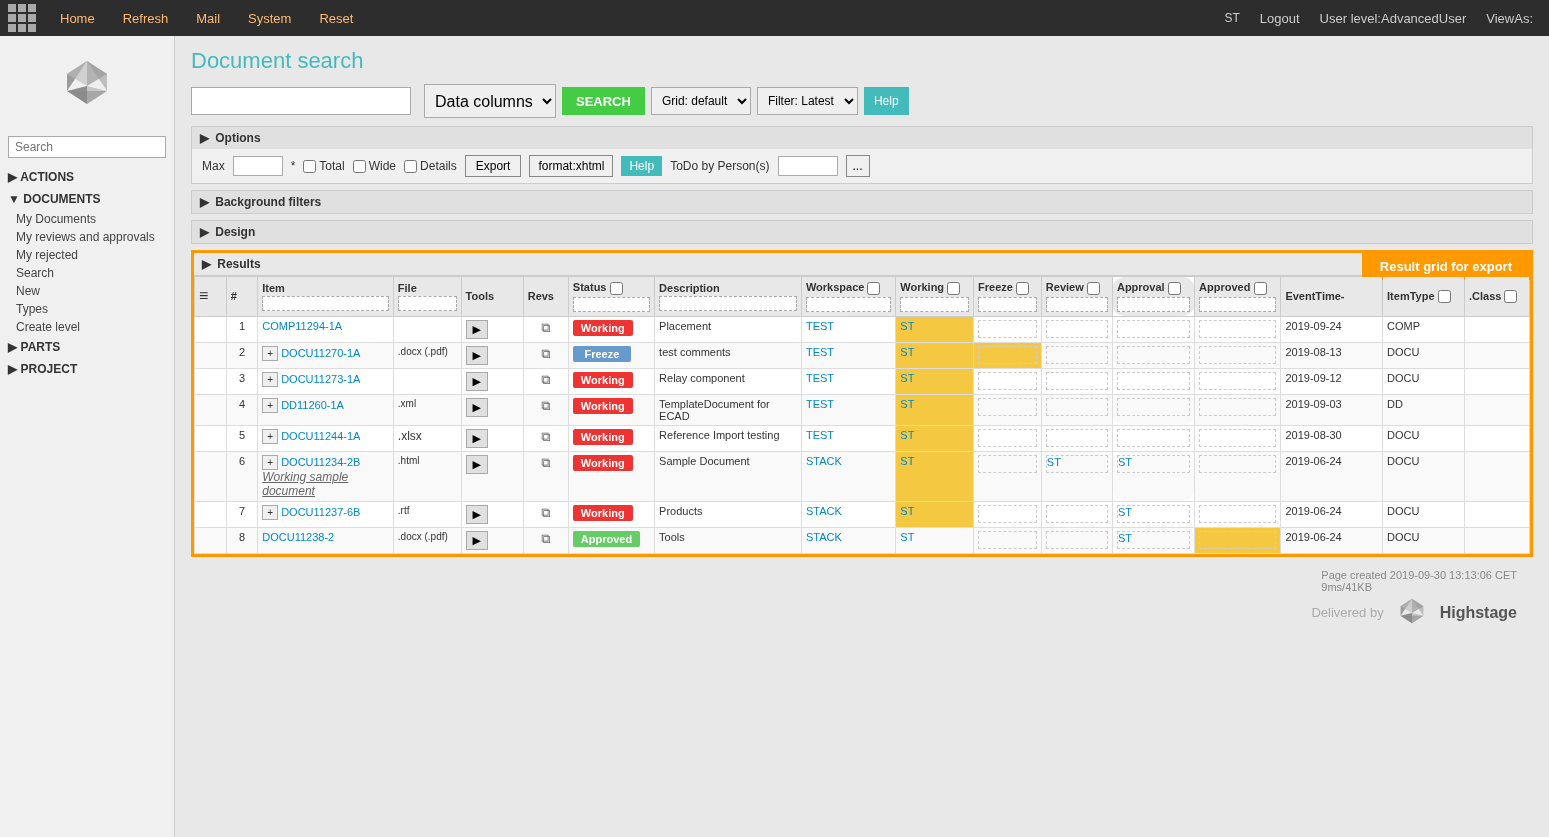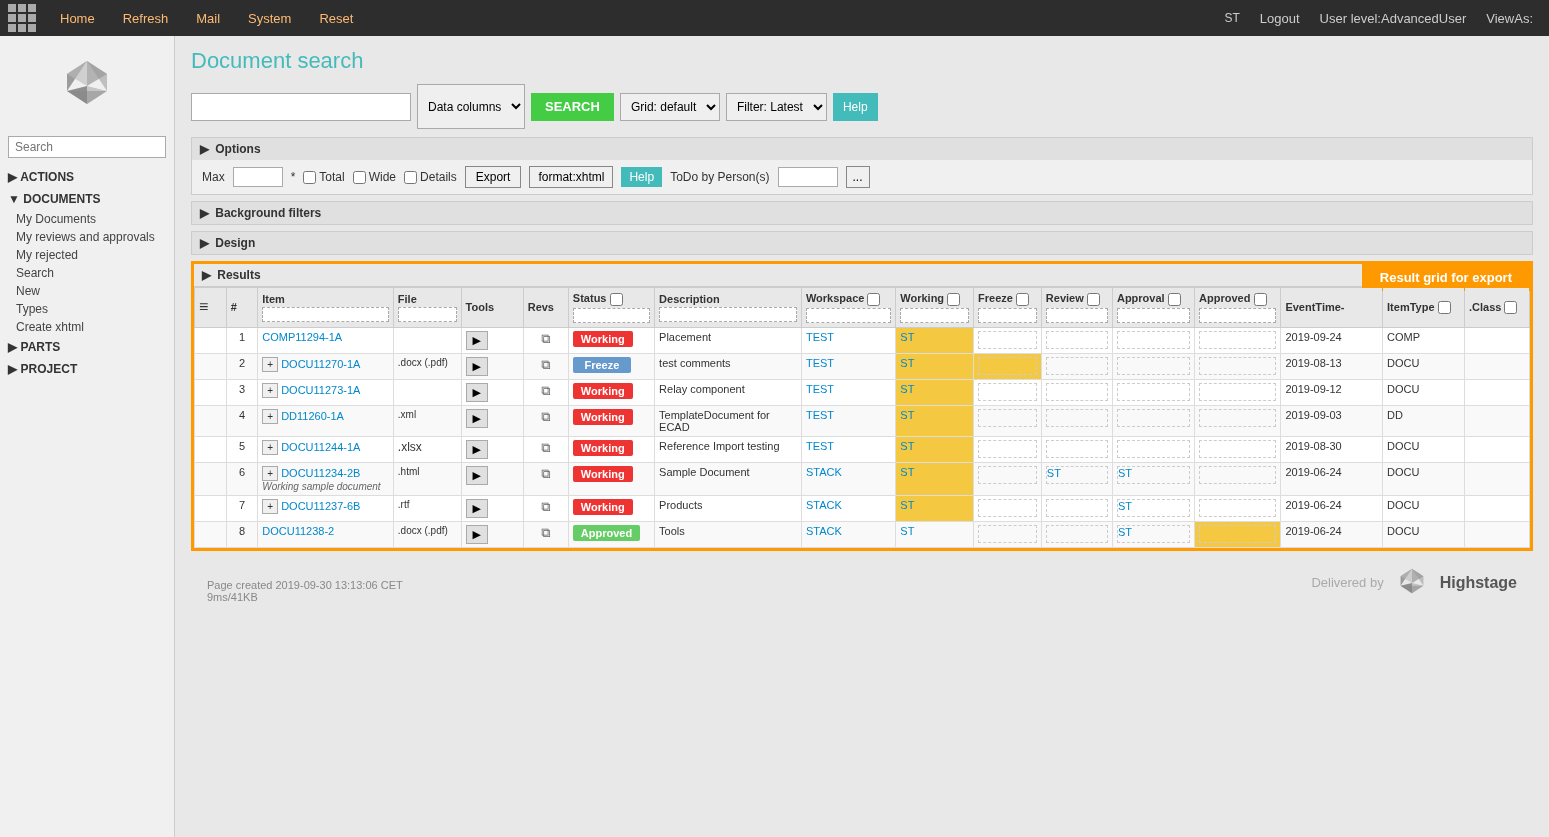--- a/index.html
+++ b/index.html
@@ -145,21 +145,21 @@
     .col-item { width: 120px; margin-left: 8px; }
     .col-file { width: 60px; }
     .col-folder { width: 55px; }
     .col-revs { width: 40px; text-align: center; }
     .col-status { width: 70px; }
     .col-desc { width: 130px; }
     .col-ws { width: 70px; }
     .col-working { width: 60px; }
     .col-freeze { width: 60px; }
     .col-review { width: 60px; }
-    .col-approval { width: 70px; }
+    .col-approval { width: 70px; border-radius: 13px; }
     .col-approved { width: 70px; }
     .col-eventtime { width: 90px; }
     .col-itemtype { width: 70px; }
     .col-class { width: 50px; }
 
     
     .badge {
       display: inline-block; padding: 2px 8px; border-radius: 2px;
       font-size: 11px; font-weight: bold; color: #fff; text-align: center; min-width: 58px;
     }
@@ -190,26 +190,26 @@
     }
     .plus-btn {
       background: #f0f0f0; border: 1px solid #aaa; padding: 1px 4px;
       font-size: 10px; cursor: pointer; display: inline-block;
     }
 
     
     .hamburger { font-size: 16px; cursor: pointer; }
 
     
-    .item-sub { font-size: 10px; color: #666; font-style: italic; }
+    .item-sub { font-size: 12px; color: #666; font-style: italic; text-decoration: underline; }
 
     
     .footer {
       padding: 12px 16px; color: #888; font-size: 11px;
-      display: flex; justify-content: space-between; align-items: flex-end;
+      display: flex; justify-content: space-between; align-items: flex-end; flex-direction: column;
     }
     .footer-logo { display: flex; align-items: center; gap: 8px; color: #aaa; font-size: 13px; }
 
     
     .th-cb { font-size: 10px; vertical-align: middle; }
 
     
     .design-section {
       border: 1px solid #ccc; background: #f0f0f0; margin-bottom: 6px;
     }
@@ -269,38 +269,38 @@
     <div class="sidebar-section">
       <span>▼</span>
       <span>DOCUMENTS</span>
     </div>
     <div class="sidebar-sub">My Documents</div>
     <div class="sidebar-sub">My reviews and approvals</div>
     <div class="sidebar-sub">My rejected</div>
     <div class="sidebar-sub">Search</div>
     <div class="sidebar-sub">New</div>
     <div class="sidebar-sub">Types</div>
-    <div class="sidebar-sub">Create xhtml</div>
+    <div class="sidebar-sub">Create level</div>
     <div class="sidebar-section">
       <span>▶</span>
       <span>PARTS</span>
     </div>
     <div class="sidebar-section">
       <span>▶</span>
       <span>PROJECT</span>
     </div>
   </div>
 
   <div class="main-content">
 
     <div class="page-title">Document search</div>
 
     <div class="search-bar">
       <input type="text" style="width: 220px; height: 28px; padding: 3px 6px; border: 1px solid rgb(170, 170, 170);">
-      <select style="height:45px;font-size:12px;">
+      <select style="height:34px;font-size:16px;margin-left:7px;">
         <option>Data columns</option>
       </select>
       <button class="btn-search">SEARCH</button>
       <select style="height:28px;font-size:12px;">
         <option>Grid: default</option>
       </select>
       <select style="height:28px;font-size:12px;">
         <option>Filter: Latest</option>
       </select>
       <button class="btn-help">Help</button>

